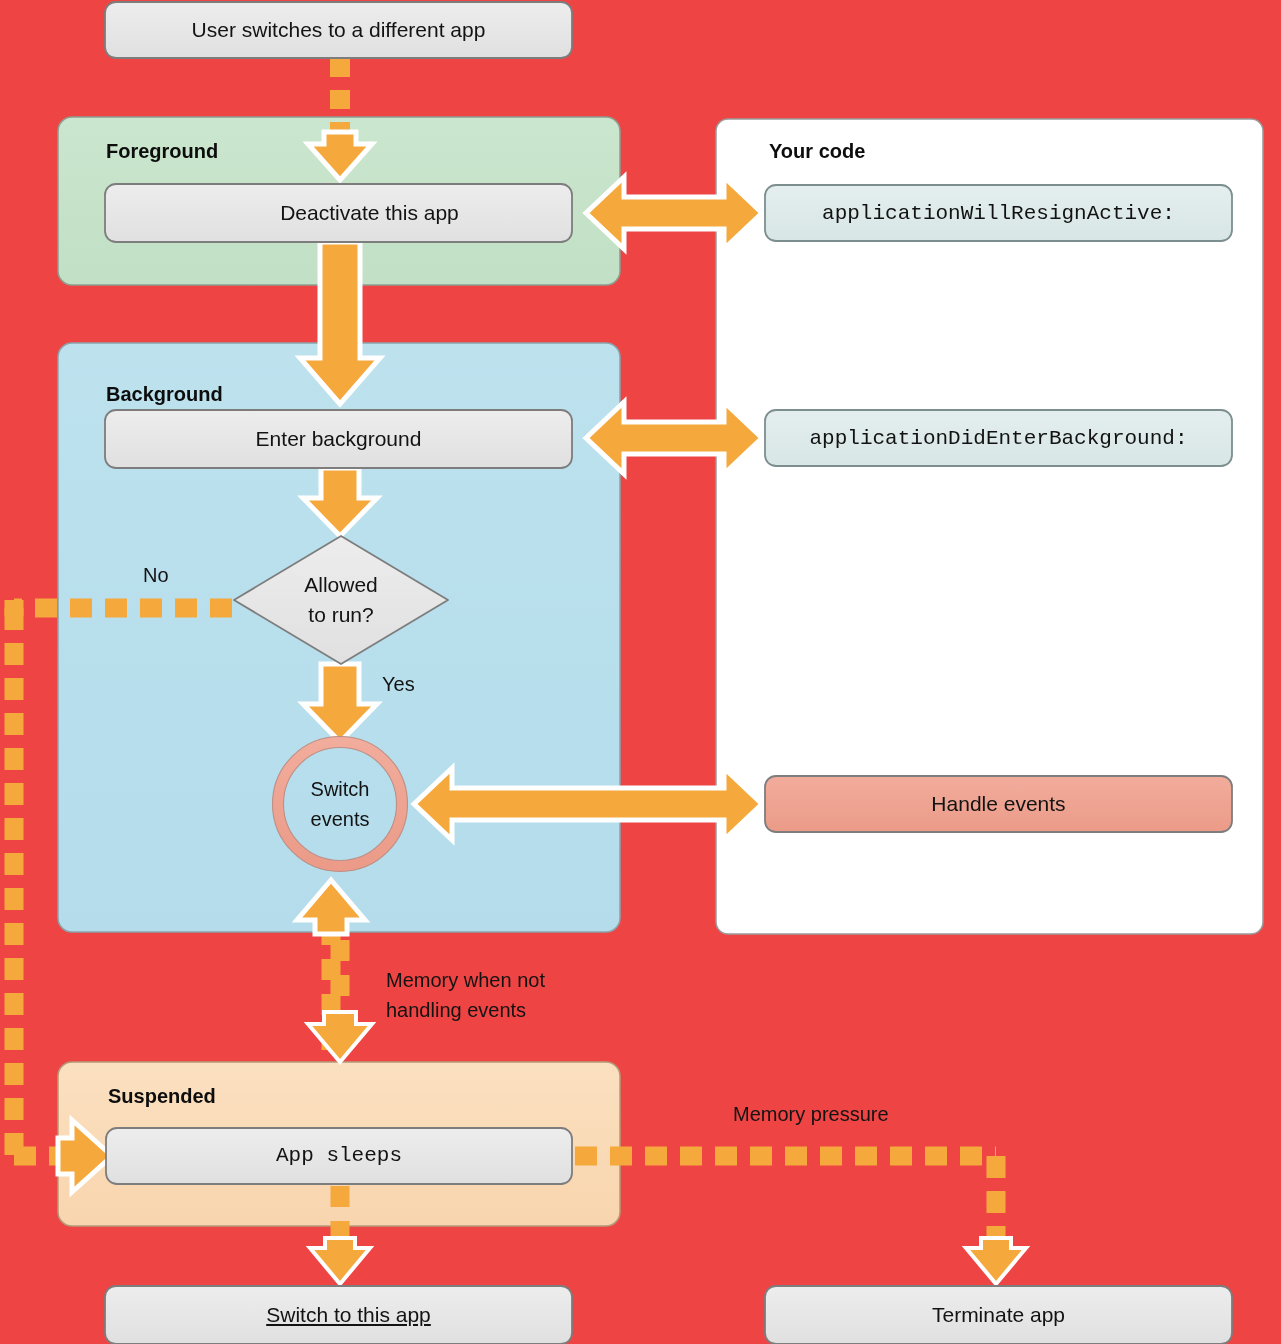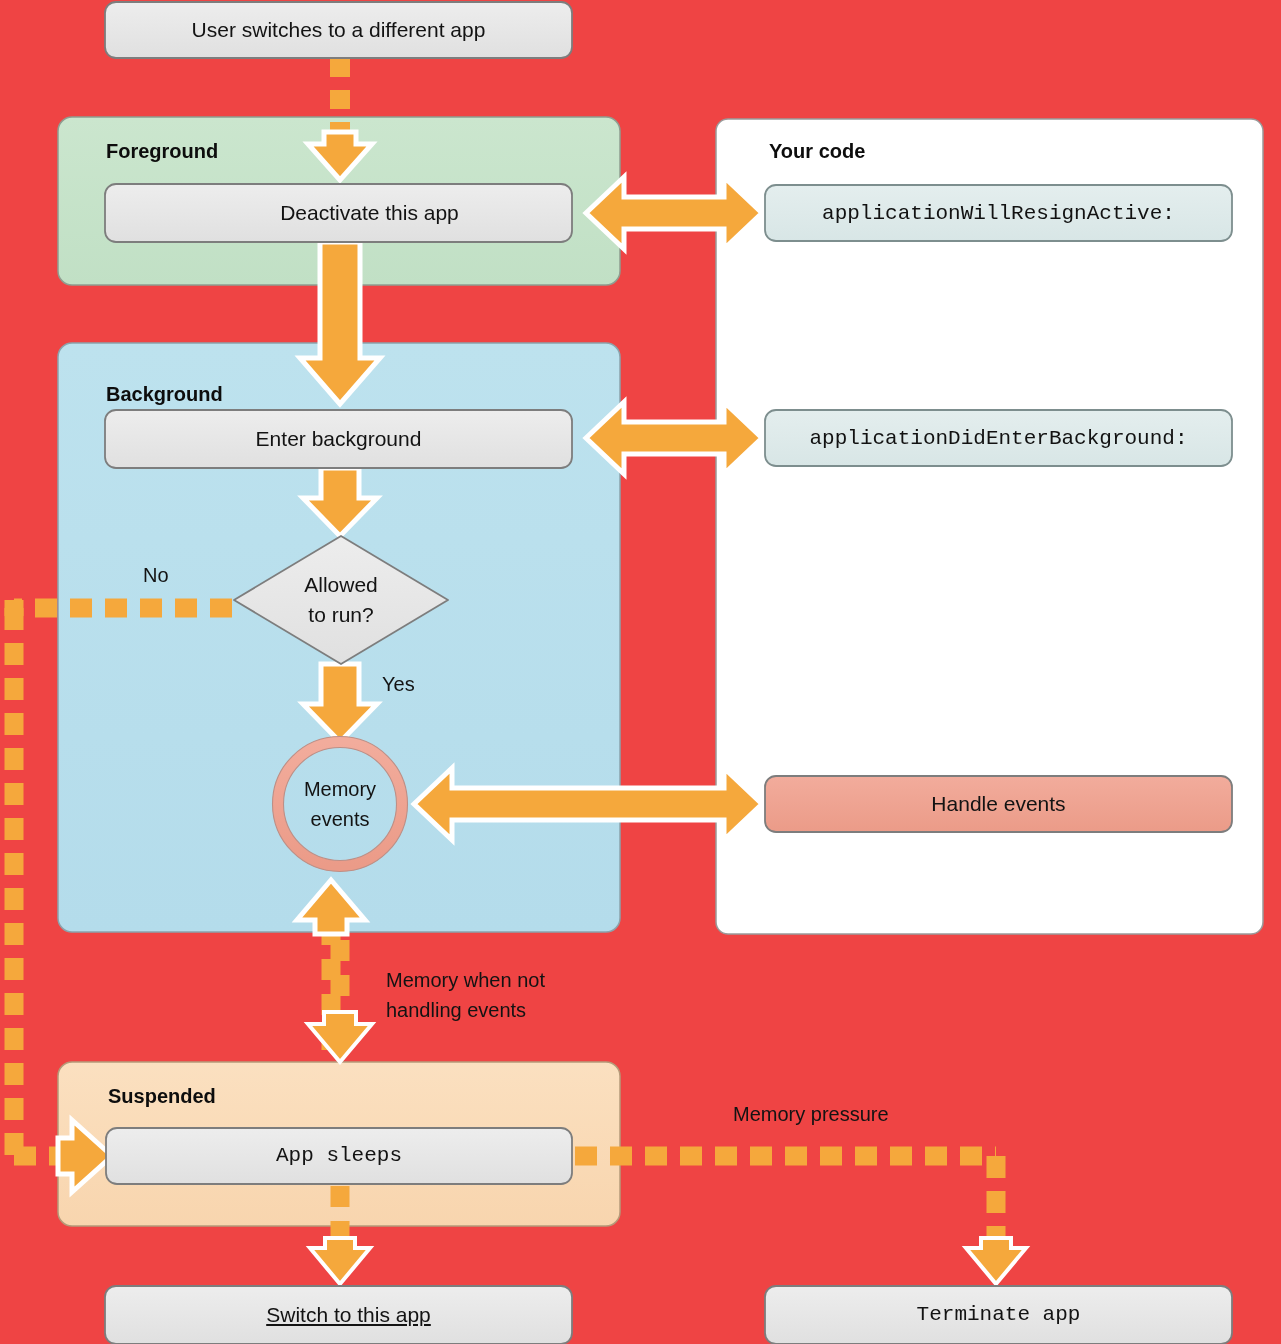--- a/index.html
+++ b/index.html
@@ -190,35 +190,35 @@
 
   <div class="lbl boxtext" style="left:105px;top:410px;width:467px;height:58px;">Enter background</div>
 
   <div class="lbl boxtext" style="left:234px;top:570px;width:214px;height:30px;">Allowed</div>
   <div class="lbl boxtext" style="left:234px;top:600px;width:214px;height:30px;">to run?</div>
 
   <div class="lbl edge-label" style="left:143px;top:561px;">No</div>
 
   <div class="lbl edge-label" style="left:382px;top:670px;">Yes</div>
 
-  <div class="lbl boxtext" style="left:278px;top:775px;width:124px;height:28px;font-size:20px;">Memory</div>
+  <div class="lbl boxtext" style="left:278px;top:775px;width:124px;height:28px;font-size:20px;">Switch</div>
   <div class="lbl boxtext" style="left:278px;top:805px;width:124px;height:28px;font-size:20px;">events</div>
 
   <div class="lbl edge-label" style="left:386px;top:966px;">Memory when not</div>
   <div class="lbl edge-label" style="left:386px;top:996px;">handling events</div>
 
   <div class="lbl state-title" style="left:108px;top:1085px;">Suspended</div>
 
   <div class="lbl boxtext" style="left:106px;top:1128px;width:466px;height:56px;font-family:Liberation Mono, monospace;">App sleeps</div>
 
   <div class="lbl edge-label" style="left:733px;top:1100px;">Memory pressure</div>
 
   <div class="lbl boxtext" style="left:115px;top:1286px;width:467px;height:58px;text-decoration:underline;">Switch to this app</div>
 
-  <div class="lbl boxtext" style="left:765px;top:1286px;width:467px;height:58px;font-family:Liberation Mono, monospace;">Terminate app</div>
+  <div class="lbl boxtext" style="left:765px;top:1286px;width:467px;height:58px;">Terminate app</div>
 
   <div class="lbl state-title" style="left:769px;top:140px;">Your code</div>
 
   <div class="lbl codetext" style="left:765px;top:185px;width:467px;height:56px;">applicationWillResignActive:</div>
 
   <div class="lbl codetext" style="left:765px;top:410px;width:467px;height:56px;">applicationDidEnterBackground:</div>
 
   <div class="lbl boxtext" style="left:765px;top:776px;width:467px;height:56px;">Handle events</div>
 
 </div>

